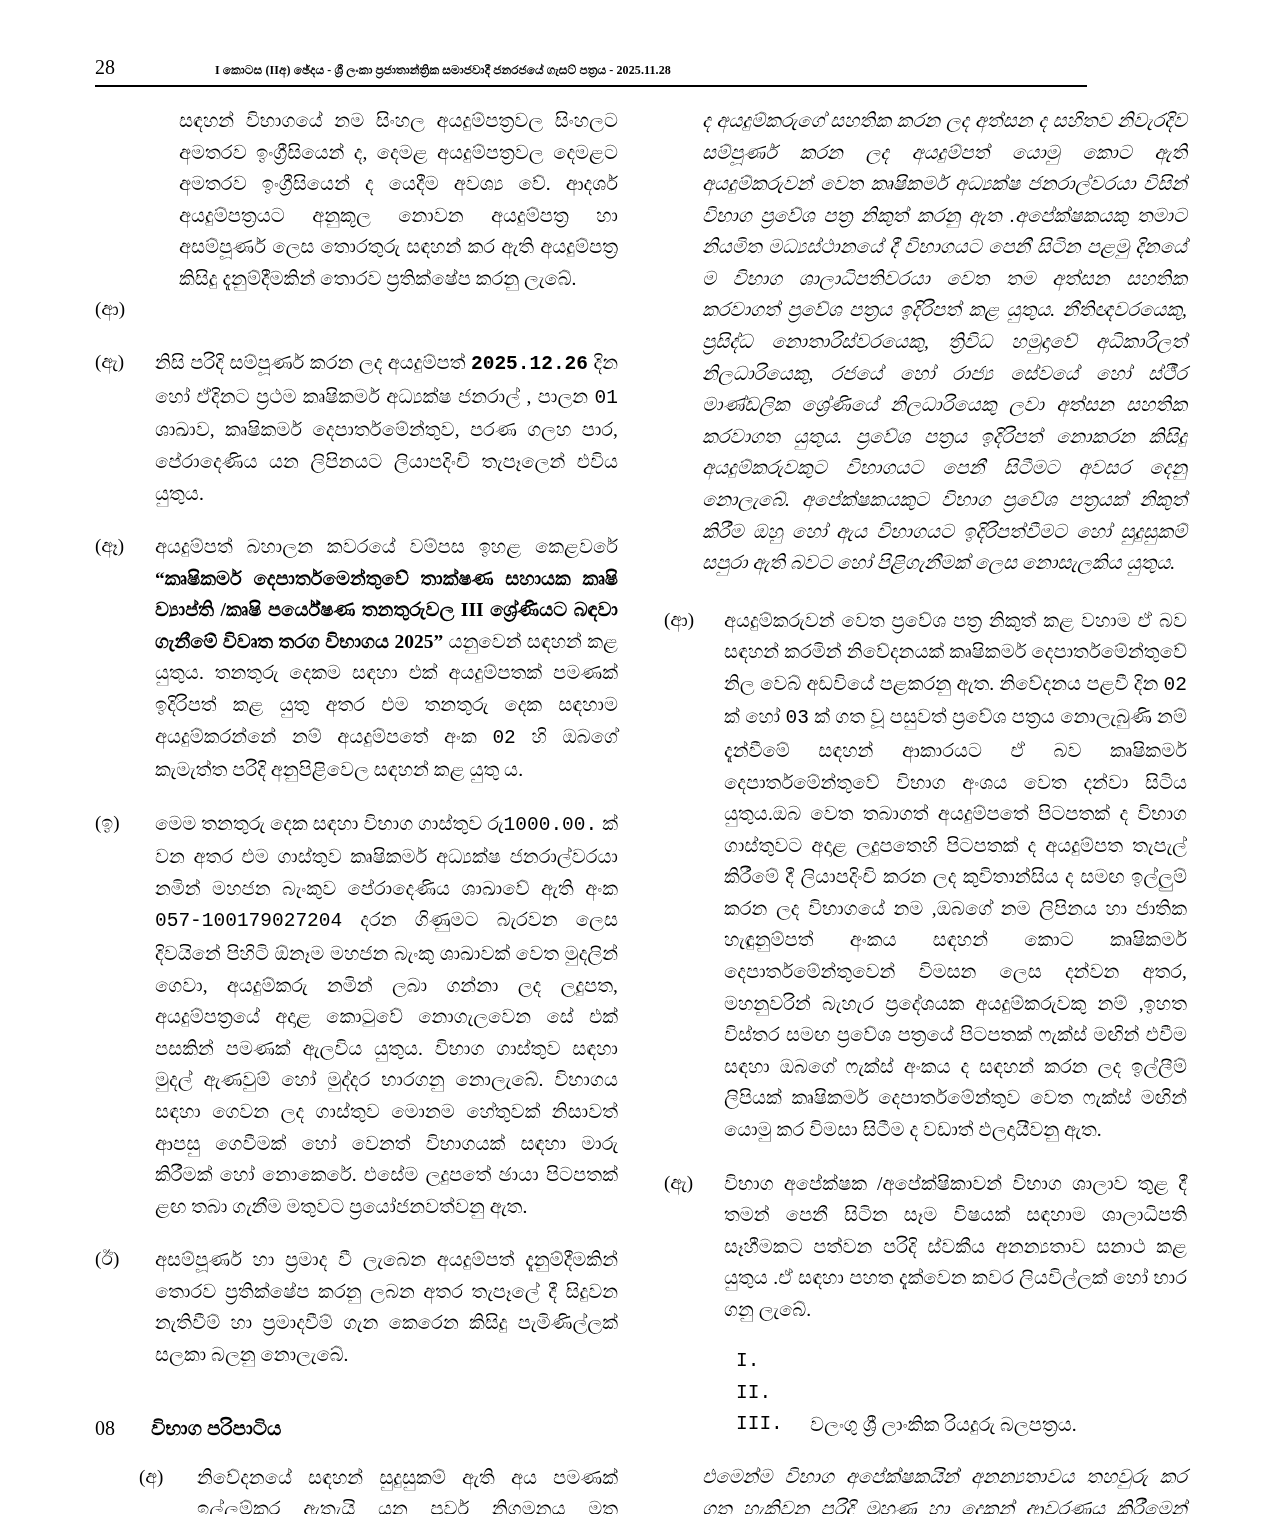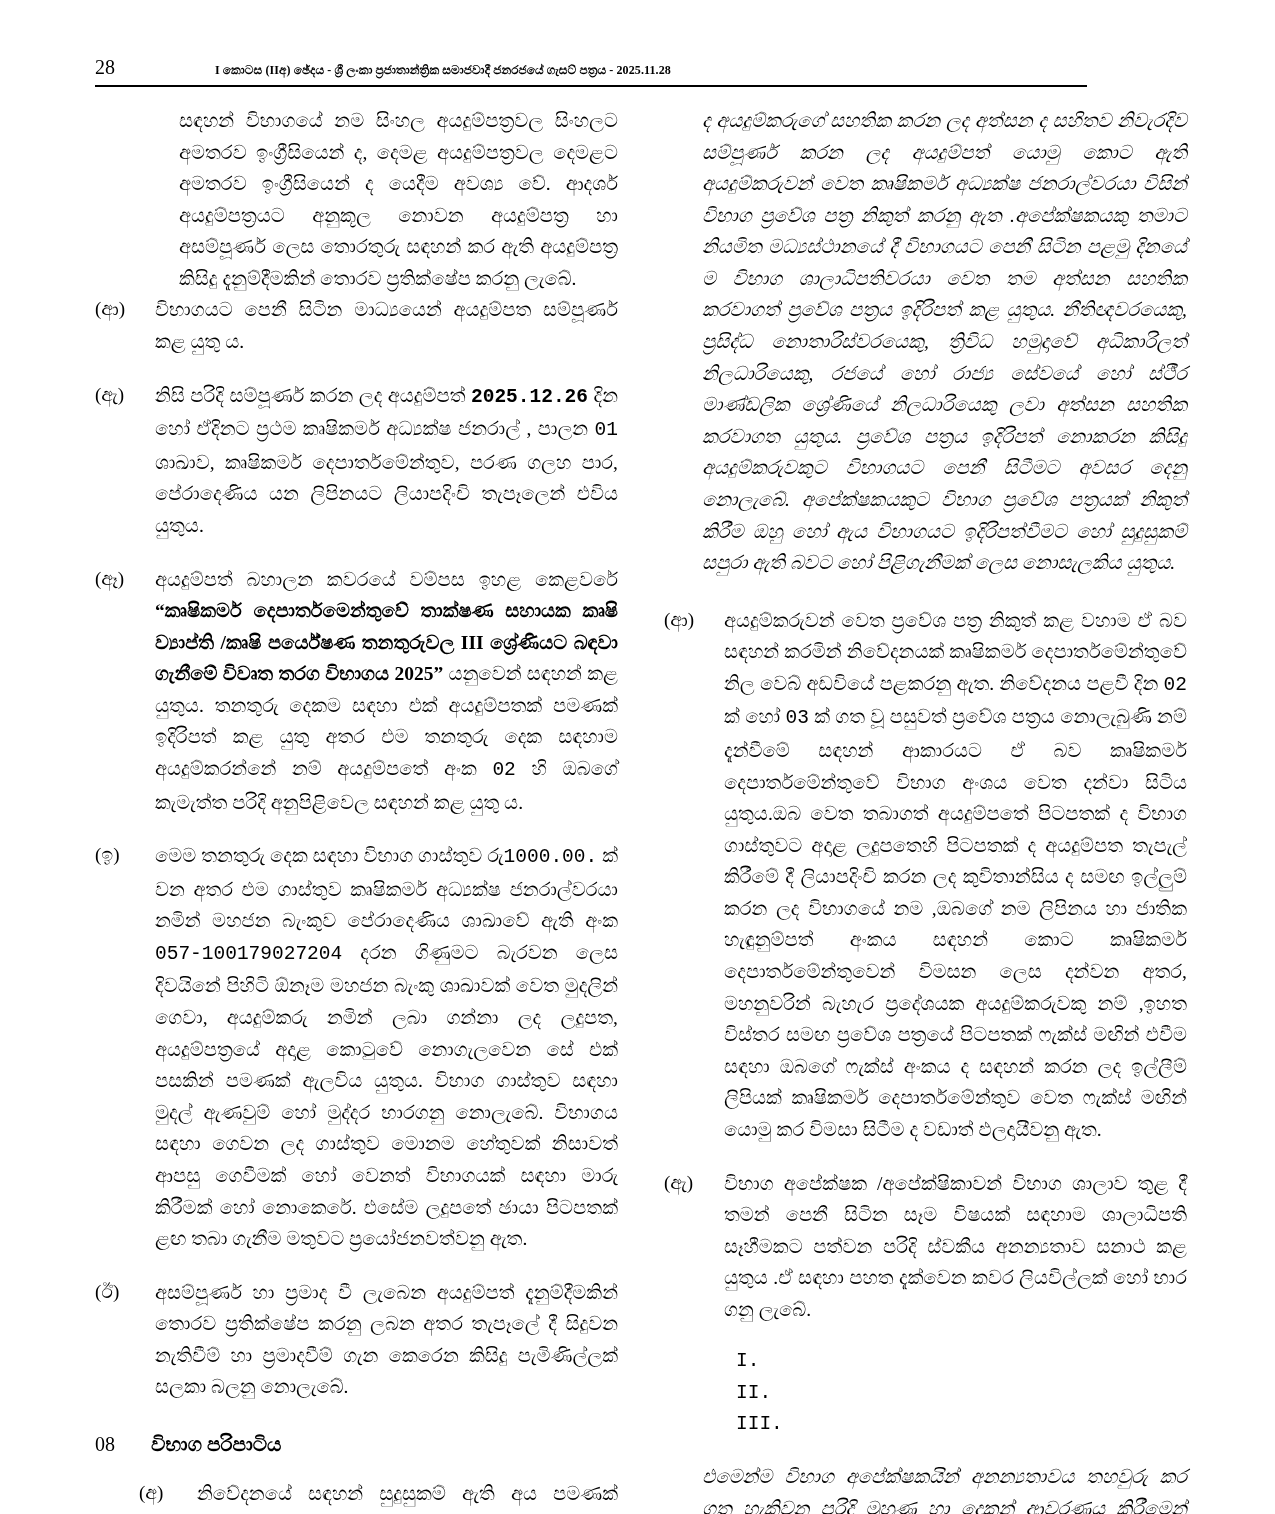--- a/index.html
+++ b/index.html
@@ -93,21 +93,21 @@
     margin-bottom: 26px;
     line-height: 1.62;
     font-size: 19.5px;
     text-align: justify;
     font-style: italic;
   }
 
   
   .section {
     display: flex;
-    margin-top: 30px;
+    margin-top: 46px;
     margin-bottom: 22px;
     font-size: 20px;
   }
   .section .snum {
     flex: 0 0 56px;
   }
   .section .stitle {
     font-weight: bold;
   }
 
@@ -162,21 +162,20 @@
   <div class="header-rule"></div>
 
   <div class="columns">
 
     <div class="col">
 
       <div class="contpara">සඳහන් විභාගයේ නම සිංහල අයදුම්පත්‍රවල සිංහලට අමතරව ඉංග්‍රීසියෙන් ද, දෙමළ අයදුම්පත්‍රවල දෙමළට අමතරව ඉංග්‍රීසියෙන් ද යෙදීම අවශ්‍ය වේ. ආදර්ශ අයදුම්පත්‍රයට අනුකූල නොවන අයදුම්පත්‍ර හා අසම්පූර්ණ ලෙස තොරතුරු සඳහන් කර ඇති අයදුම්පත්‍ර කිසිදු දැනුම්දීමකින් තොරව ප්‍රතික්ෂේප කරනු ලැබේ.</div>
 
       <div class="para">
         <div class="marker">(ආ)</div>
-        <div class="ptext">විභාගයට පෙනී සිටින මාධ්‍යයෙන් අයදුම්පත සම්පූර්ණ කළ යුතු ය.</div>
       </div>
 
       <div class="para">
         <div class="marker">(ඇ)</div>
         <div class="ptext"><span>නිසි පරිදි සම්පූර්ණ කරන ලද අයදුම්පත් </span><span class="bold num">2025.12.26</span><span> දින හෝ ඒදිනට ප්‍රථම කෘෂිකර්ම අධ්‍යක්ෂ ජනරාල් , පාලන </span><span class="num">01</span><span> ශාඛාව, කෘෂිකර්ම දෙපාර්තමේන්තුව, පරණ ගලහ පාර, පේරාදෙණිය යන ලිපිනයට ලියාපදිංචි තැපෑලෙන් එවිය යුතුය.</span></div>
       </div>
 
       <div class="para">
         <div class="marker">(ඈ)</div>
         <div class="ptext"><span>අයදුම්පත් බහාලන කවරයේ වම්පස ඉහළ කෙළවරේ </span><span class="bold">“කෘෂිකර්ම දෙපාර්තමෙන්තුවේ තාක්ෂණ සහායක කෘෂි ව්‍යාප්ති /කෘෂි පර්යේෂණ තනතුරුවල III ශ්‍රේණියට බඳවා ගැනීමේ විවෘත තරග විභාගය 2025”</span><span> යනුවෙන් සඳහන් කළ යුතුය. තනතුරු දෙකම සඳහා එක් අයදුම්පතක් පමණක් ඉදිරිපත් කළ යුතු අතර එම තනතුරු දෙක සඳහාම අයදුම්කරන්නේ නම් අයදුම්පතේ අංක </span><span class="num">02</span><span> හි ඔබගේ කැමැත්ත පරිදි අනුපිළිවෙල සඳහන් කළ යුතු ය.</span></div>
@@ -220,20 +219,21 @@
 
       <div class="romanlist">
         <div class="ritem">
           <div class="rnum num">I.</div>
         </div>
         <div class="ritem">
           <div class="rnum num">II.</div>
         </div>
         <div class="ritem">
           <div class="rnum num">III.</div>
+          <div class="rtext">වලංගු ශ්‍රී ලාංකික රියදුරු බලපත්‍රය.</div>
         </div>
       </div>
 
       <div class="contpara-right">එමෙන්ම විභාග අපේක්ෂකයින් අනන්‍යතාවය තහවුරු කර ගත හැකිවන පරිදි මුහුණ හා දෙකන් ආවරණය කිරීමෙන් තොරව විභාග ශාලාවට ඇතුළු විය යුතුය .එසේ තම අනන්‍යතාව සනාථ කිරීම ප්‍රතික්ෂේප කරන අයදුම්කරුවන් විභාග ශාලාවට</div>
 
     </div>
 
   </div>
 </div>
 

